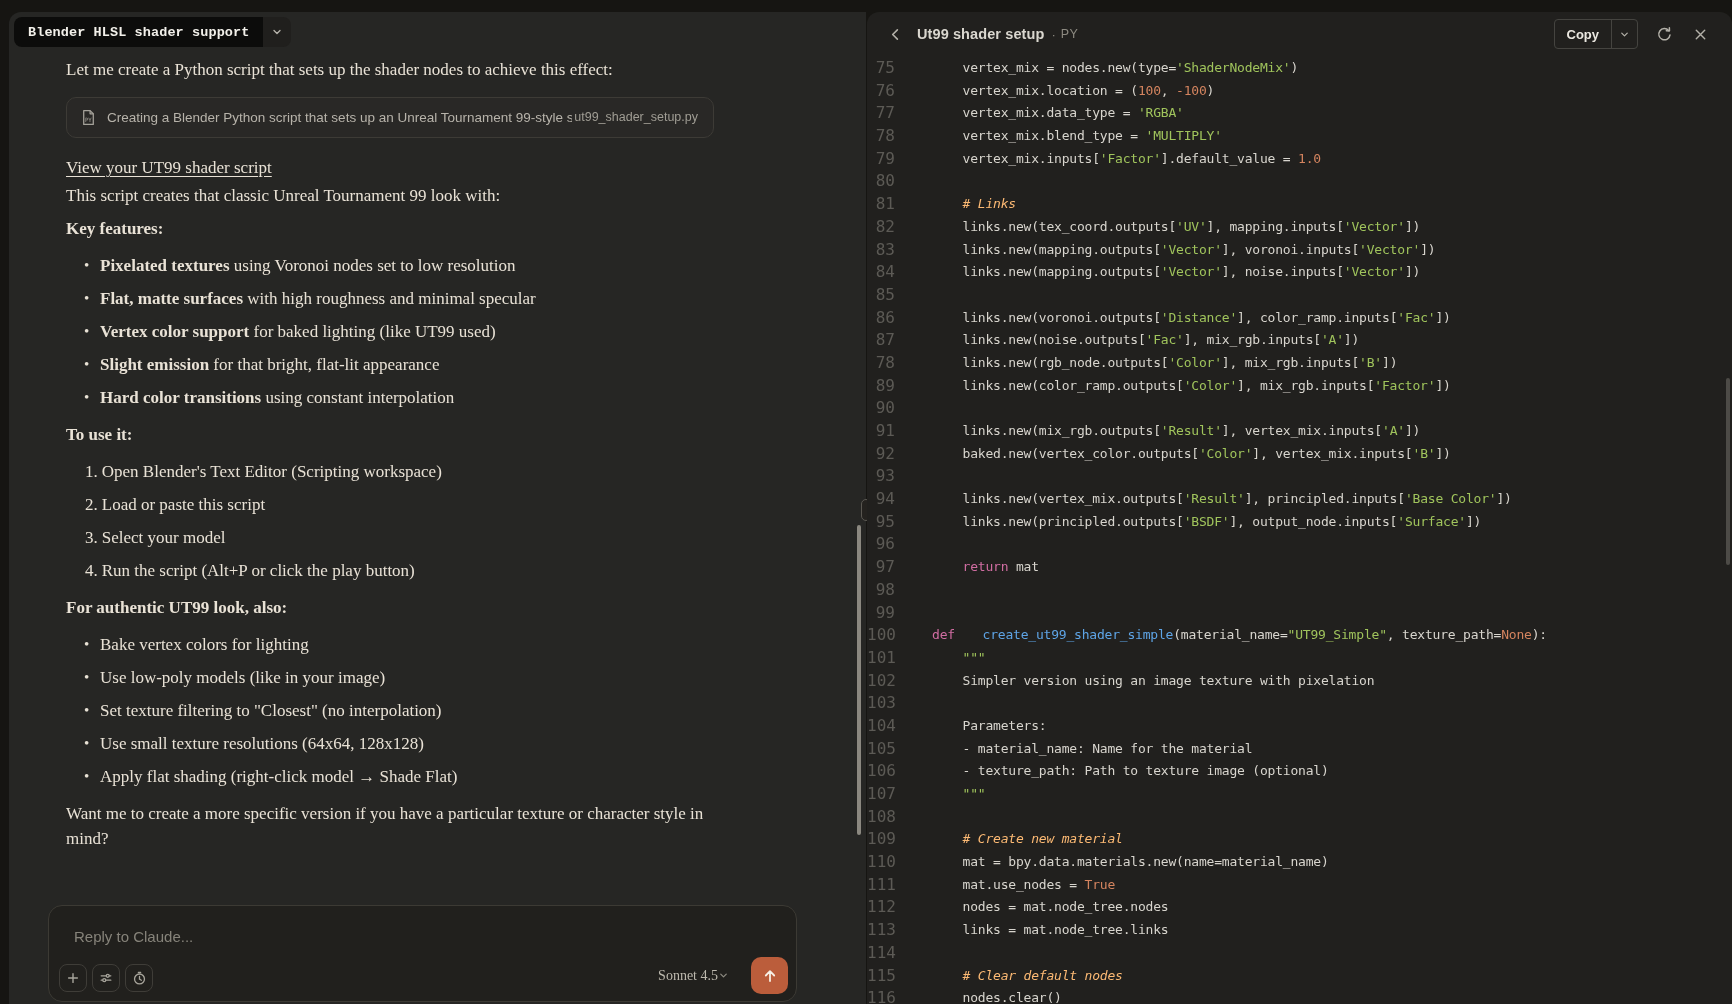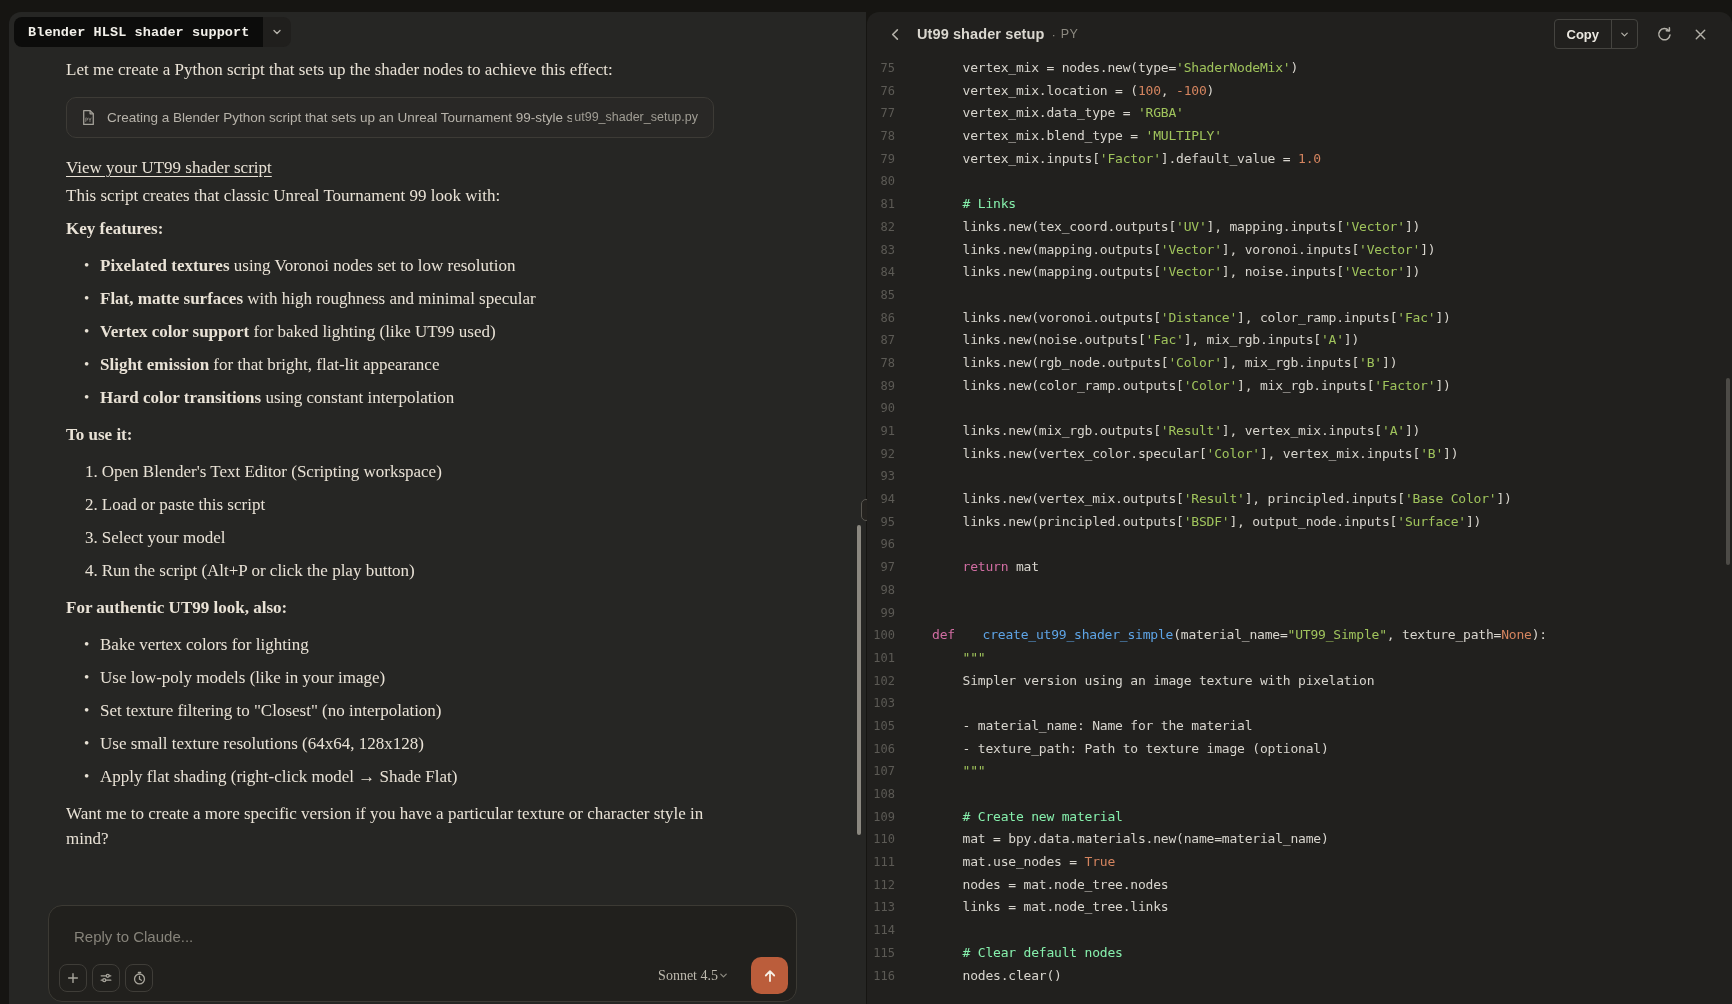--- a/index.html
+++ b/index.html
@@ -121,29 +121,29 @@
   .icon-btn{background:none;border:none;color:#b3b0a8;cursor:pointer;padding:4px;display:flex;}
   .refresh-btn{margin-left:14px;}
   .close-btn{margin-left:12px;}
 
   .code-area{
     position:absolute;left:0;top:45px;right:0;bottom:0;overflow:hidden;
     font-family:"DejaVu Sans Mono","Liberation Mono",monospace;
   }
   .code-line{display:flex;height:22.7px;line-height:22.7px;white-space:pre;}
   .code-line .num{
-    flex:none;width:28px;text-align:right;color:#5c5a55;font-size:12px;
+    flex:none;width:28px;text-align:right;color:#5c5a55;font-size:16px;
   }
   .code-line .src{margin-left:37px;font-size:13px;color:#d8d5ce;letter-spacing:-.2px;}
   .tok-d{color:#d8d5ce;}
   .tok-s{color:#a0c45c;}
   .tok-n{color:#d4845f;}
   .tok-k{color:#d16da2;}
   .tok-f{color:#5ea4e6;margin-left:20px;}
-  .tok-c{color:#86efac;}
+  .tok-c{color:#fdba74;font-style:italic;}
   .panel-scrollbar{
     position:absolute;right:2px;top:366px;width:4px;height:187px;background:#4d4b47;border-radius:2px;
   }
 </style>
 </head>
 <body>
 
 <div class="app">
 
   <div class="chat-pane">
@@ -293,32 +293,33 @@
         <div class="code-line"><span class="num">82</span><span class="src"><span class="tok-d">    links.new(tex_coord.outputs[</span><span class="tok-s">'UV'</span><span class="tok-d">], mapping.inputs[</span><span class="tok-s">'Vector'</span><span class="tok-d">])</span></span></div>
         <div class="code-line"><span class="num">83</span><span class="src"><span class="tok-d">    links.new(mapping.outputs[</span><span class="tok-s">'Vector'</span><span class="tok-d">], voronoi.inputs[</span><span class="tok-s">'Vector'</span><span class="tok-d">])</span></span></div>
         <div class="code-line"><span class="num">84</span><span class="src"><span class="tok-d">    links.new(mapping.outputs[</span><span class="tok-s">'Vector'</span><span class="tok-d">], noise.inputs[</span><span class="tok-s">'Vector'</span><span class="tok-d">])</span></span></div>
         <div class="code-line"><span class="num">85</span><span class="src"></span></div>
         <div class="code-line"><span class="num">86</span><span class="src"><span class="tok-d">    links.new(voronoi.outputs[</span><span class="tok-s">'Distance'</span><span class="tok-d">], color_ramp.inputs[</span><span class="tok-s">'Fac'</span><span class="tok-d">])</span></span></div>
         <div class="code-line"><span class="num">87</span><span class="src"><span class="tok-d">    links.new(noise.outputs[</span><span class="tok-s">'Fac'</span><span class="tok-d">], mix_rgb.inputs[</span><span class="tok-s">'A'</span><span class="tok-d">])</span></span></div>
         <div class="code-line"><span class="num">78</span><span class="src"><span class="tok-d">    links.new(rgb_node.outputs[</span><span class="tok-s">'Color'</span><span class="tok-d">], mix_rgb.inputs[</span><span class="tok-s">'B'</span><span class="tok-d">])</span></span></div>
         <div class="code-line"><span class="num">89</span><span class="src"><span class="tok-d">    links.new(color_ramp.outputs[</span><span class="tok-s">'Color'</span><span class="tok-d">], mix_rgb.inputs[</span><span class="tok-s">'Factor'</span><span class="tok-d">])</span></span></div>
         <div class="code-line"><span class="num">90</span><span class="src"></span></div>
         <div class="code-line"><span class="num">91</span><span class="src"><span class="tok-d">    links.new(mix_rgb.outputs[</span><span class="tok-s">'Result'</span><span class="tok-d">], vertex_mix.inputs[</span><span class="tok-s">'A'</span><span class="tok-d">])</span></span></div>
-        <div class="code-line"><span class="num">92</span><span class="src"><span class="tok-d">    links.new(vertex_color.specular[</span><span class="tok-s">'Color'</span><span class="tok-d">], vertex_mix.inputs[</span><span class="tok-s">'B'</span><span class="tok-d">])</span></span></div>
+        <div class="code-line"><span class="num">92</span><span class="src"><span class="tok-d">    baked.new(vertex_color.outputs[</span><span class="tok-s">'Color'</span><span class="tok-d">], vertex_mix.inputs[</span><span class="tok-s">'B'</span><span class="tok-d">])</span></span></div>
         <div class="code-line"><span class="num">93</span><span class="src"></span></div>
         <div class="code-line"><span class="num">94</span><span class="src"><span class="tok-d">    links.new(vertex_mix.outputs[</span><span class="tok-s">'Result'</span><span class="tok-d">], principled.inputs[</span><span class="tok-s">'Base Color'</span><span class="tok-d">])</span></span></div>
         <div class="code-line"><span class="num">95</span><span class="src"><span class="tok-d">    links.new(principled.outputs[</span><span class="tok-s">'BSDF'</span><span class="tok-d">], output_node.inputs[</span><span class="tok-s">'Surface'</span><span class="tok-d">])</span></span></div>
         <div class="code-line"><span class="num">96</span><span class="src"></span></div>
         <div class="code-line"><span class="num">97</span><span class="src"><span class="tok-d">    </span><span class="tok-k">return</span><span class="tok-d"> mat</span></span></div>
         <div class="code-line"><span class="num">98</span><span class="src"></span></div>
         <div class="code-line"><span class="num">99</span><span class="src"></span></div>
         <div class="code-line"><span class="num">100</span><span class="src"><span class="tok-k">def</span><span class="tok-d"> </span><span class="tok-f">create_ut99_shader_simple</span><span class="tok-d">(material_name=</span><span class="tok-s">"UT99_Simple"</span><span class="tok-d">, texture_path=</span><span class="tok-n">None</span><span class="tok-d">):</span></span></div>
         <div class="code-line"><span class="num">101</span><span class="src"><span class="tok-d">    </span><span class="tok-s">"""</span></span></div>
         <div class="code-line"><span class="num">102</span><span class="src"><span class="tok-d">    Simpler version using an image texture with pixelation</span></span></div>
         <div class="code-line"><span class="num">103</span><span class="src"></span></div>
+        <div class="code-line"><span class="num">104</span><span class="src"><span class="tok-d">    Parameters:</span></span></div>
         <div class="code-line"><span class="num">105</span><span class="src"><span class="tok-d">    - material_name: Name for the material</span></span></div>
         <div class="code-line"><span class="num">106</span><span class="src"><span class="tok-d">    - texture_path: Path to texture image (optional)</span></span></div>
         <div class="code-line"><span class="num">107</span><span class="src"><span class="tok-d">    </span><span class="tok-s">"""</span></span></div>
         <div class="code-line"><span class="num">108</span><span class="src"></span></div>
         <div class="code-line"><span class="num">109</span><span class="src"><span class="tok-c">    # Create new material</span></span></div>
         <div class="code-line"><span class="num">110</span><span class="src"><span class="tok-d">    mat = bpy.data.materials.new(name=material_name)</span></span></div>
         <div class="code-line"><span class="num">111</span><span class="src"><span class="tok-d">    mat.use_nodes = </span><span class="tok-n">True</span></span></div>
         <div class="code-line"><span class="num">112</span><span class="src"><span class="tok-d">    nodes = mat.node_tree.nodes</span></span></div>
         <div class="code-line"><span class="num">113</span><span class="src"><span class="tok-d">    links = mat.node_tree.links</span></span></div>
         <div class="code-line"><span class="num">114</span><span class="src"></span></div>

